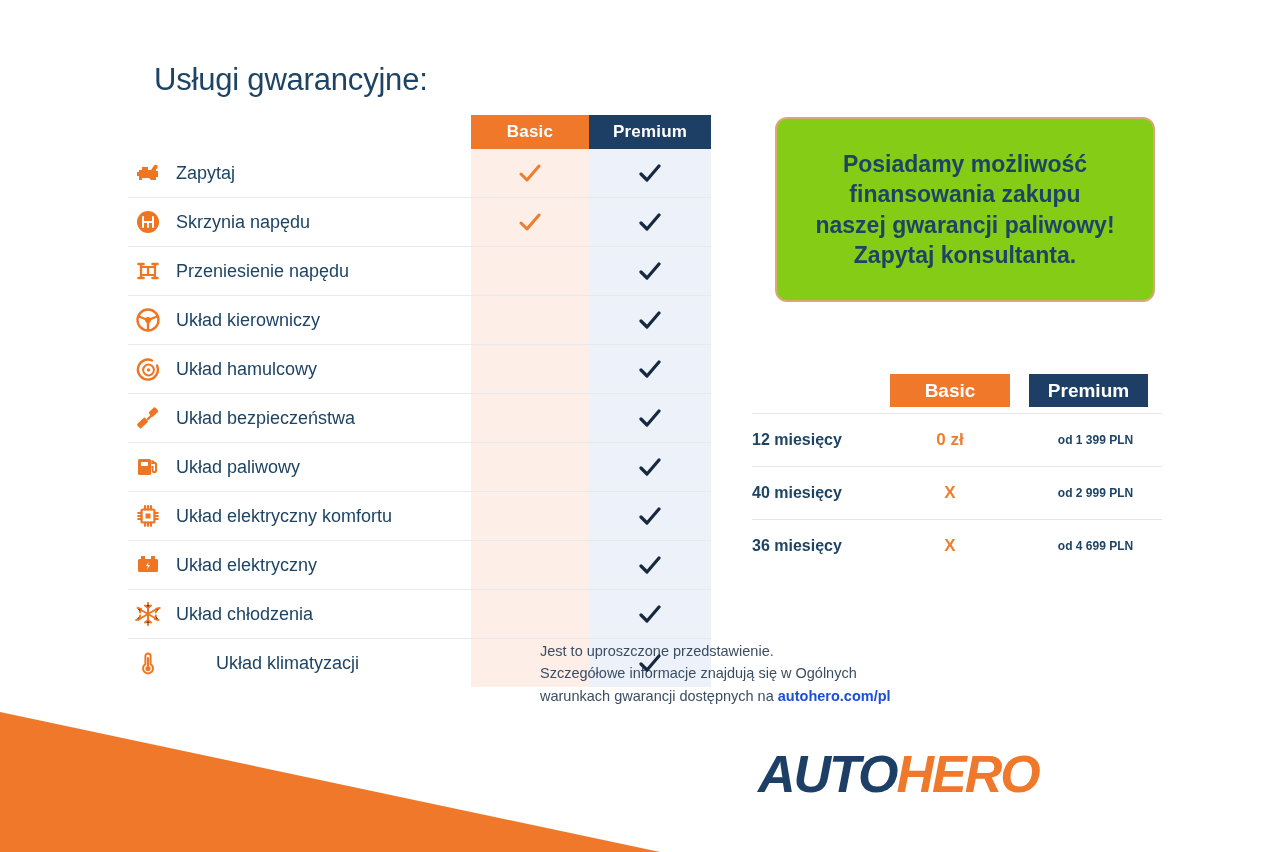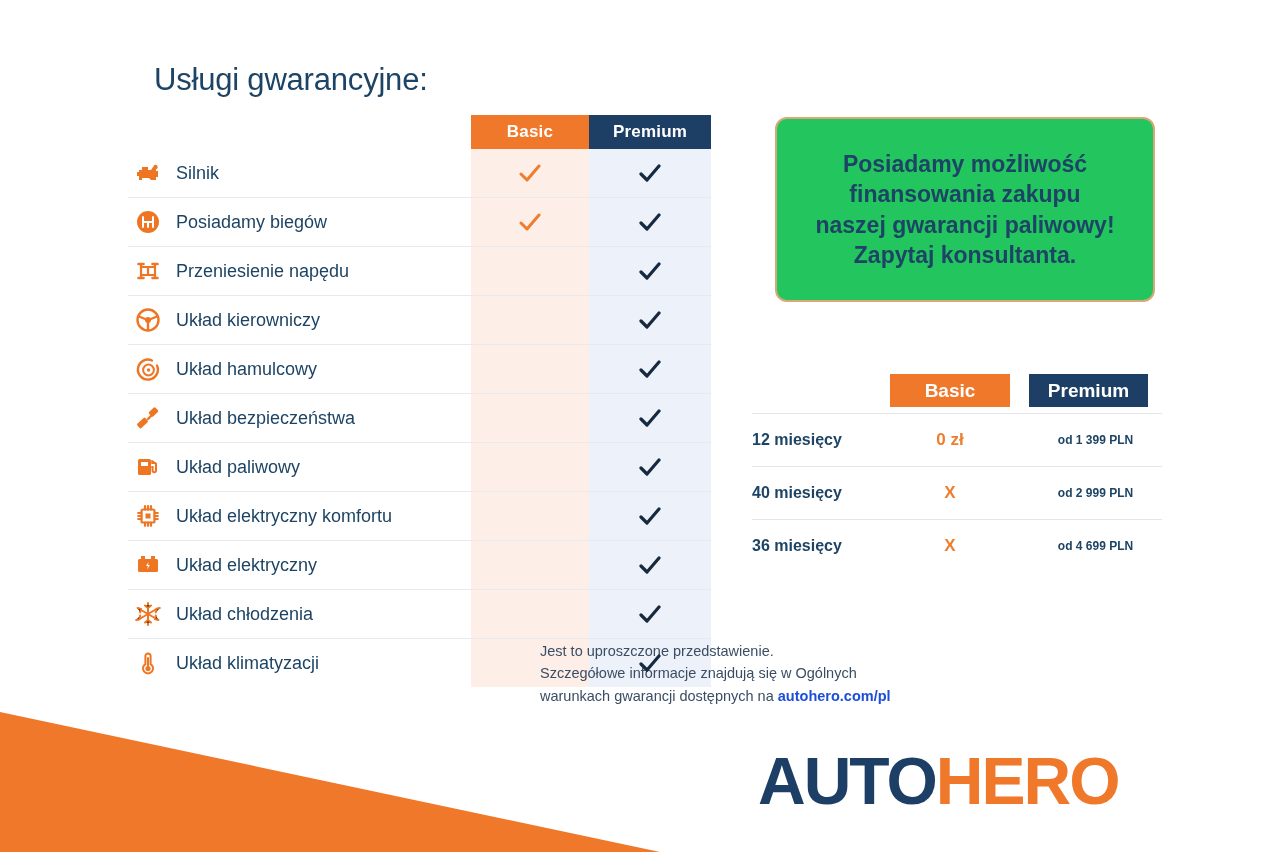--- a/index.html
+++ b/index.html
@@ -95,21 +95,21 @@
   }
 
   .svc-row {
     position: relative;
     z-index: 1;
     height: 48px;
     display: flex;
     align-items: center;
     border-bottom: 1px solid #e8e9ec;
   }
-  .svc-row:last-child { border-bottom: none; }
+  .svc-row:last-child { border-bottom: none; gap: 40px; }
 
   .svc-icon {
     width: 40px;
     min-width: 40px;
     height: 48px;
     display: flex;
     align-items: center;
     justify-content: center;
   }
   .svc-icon svg { display: block; }
@@ -134,21 +134,21 @@
   
   .finance-box {
     position: absolute;
     left: 775px;
     top: 117px;
     width: 380px;
     height: 185px;
     box-sizing: border-box;
     border: 2px solid #d9a877;
     border-radius: 12px;
-    background: #22c55e;
+    background: #84cc16;
     display: flex;
     align-items: center;
     justify-content: center;
     text-align: center;
   }
   .finance-text {
     font-size: 23px;
     font-weight: bold;
     line-height: 1.32;
     color: #1d4464;
@@ -230,22 +230,23 @@
     color: #3b4d63;
     margin-top: 20px;
   }
   .disclaimer b { font-weight: bold; color: #1d4ed8; }
 
   
   .logo {
     position: absolute;
     left: 758px;
     top: 748px;
-    font-size: 66px;
-    font-weight: bold;
+    font-size: 52px;
+    font-weight: bold;
+    font-style: italic;
     letter-spacing: -2px;
     line-height: 1;
     white-space: nowrap;
   }
   .logo .auto { color: #1d3f66; }
   .logo .hero { color: #f0782a; }
 </style>
 </head>
 <body>
 
@@ -270,41 +271,41 @@
       <div class="col-tint basic"></div>
       <div class="col-tint premium"></div>
 
       <div class="svc-row">
         <span class="svc-icon">
           <svg width="26" height="26" viewBox="0 0 26 26" fill="#ee7623">
             <path d="M4 10h3V7h6v3h3l2-3h3v4h2v6h-2v3h-5l-2-2H7v2H4v-4H2v-4h2z"></path>
             <circle cx="20.5" cy="7" r="2.2"></circle>
           </svg>
         </span>
-        <span class="svc-label">Silnik</span>
+        <span class="svc-label">Zapytaj</span>
         <span class="svc-mark basic">
           <svg width="22" height="20" viewBox="0 0 22 20">
               <path d="M2 11 L8 17 L20 3" stroke="#ef7d2e" stroke-width="3" fill="none" stroke-linecap="round" stroke-linejoin="round"></path>
             </svg>
         </span>
         <span class="svc-mark premium">
           <svg width="22" height="20" viewBox="0 0 22 20">
               <path d="M2 11 L8 17 L20 3" stroke="#17293f" stroke-width="3.2" fill="none" stroke-linecap="round" stroke-linejoin="round"></path>
             </svg>
         </span>
       </div>
 
       <div class="svc-row">
         <span class="svc-icon">
           <svg width="26" height="26" viewBox="0 0 26 26">
             <circle cx="13" cy="13" r="11" fill="#ee7623"></circle>
             <path d="M8 8v10M18 8v10M8 13h10M13 13v5" stroke="#ffffff" stroke-width="2" fill="none" stroke-linecap="round"></path>
           </svg>
         </span>
-        <span class="svc-label">Posiadamy biegów</span>
+        <span class="svc-label">Skrzynia napędu</span>
         <span class="svc-mark basic">
           <svg width="22" height="20" viewBox="0 0 22 20">
               <path d="M2 11 L8 17 L20 3" stroke="#ef7d2e" stroke-width="3" fill="none" stroke-linecap="round" stroke-linejoin="round"></path>
             </svg>
         </span>
         <span class="svc-mark premium">
           <svg width="22" height="20" viewBox="0 0 22 20">
               <path d="M2 11 L8 17 L20 3" stroke="#17293f" stroke-width="3.2" fill="none" stroke-linecap="round" stroke-linejoin="round"></path>
             </svg>
         </span>

